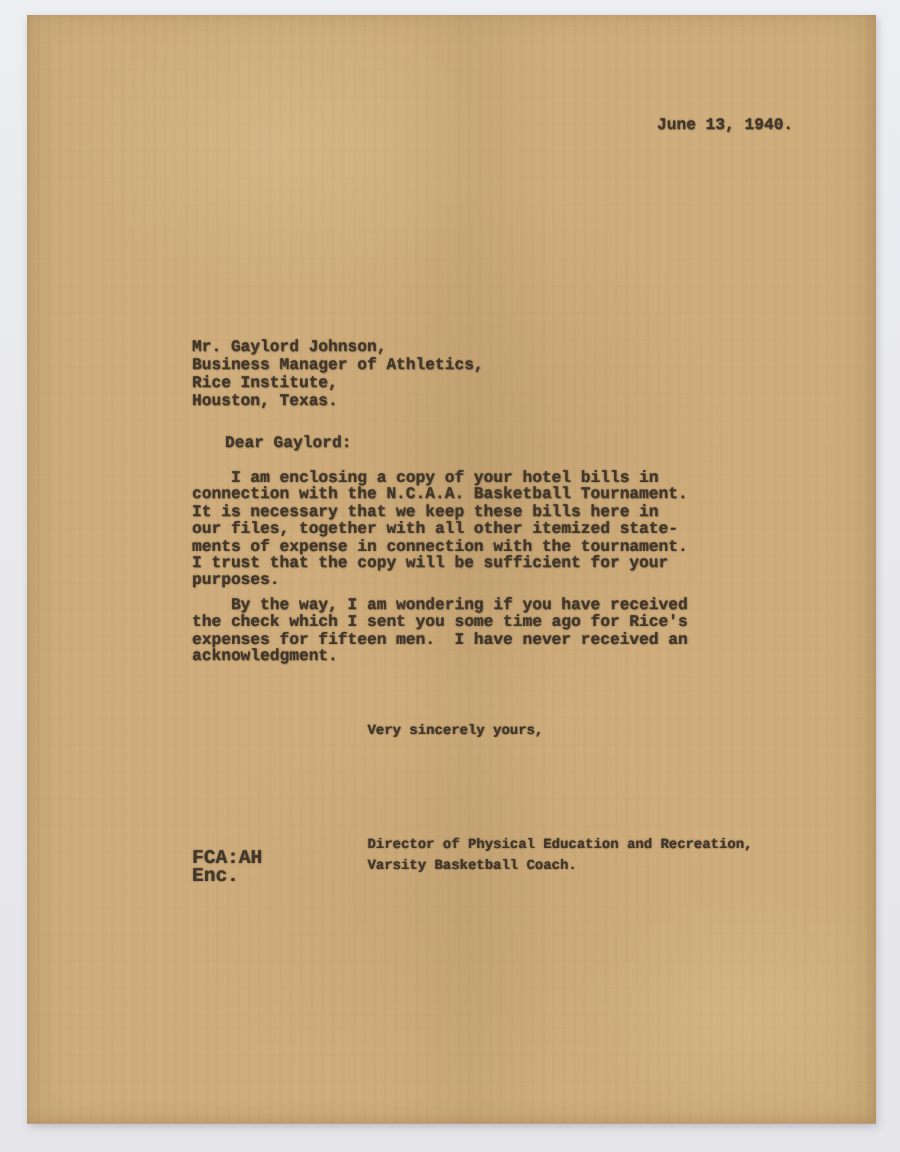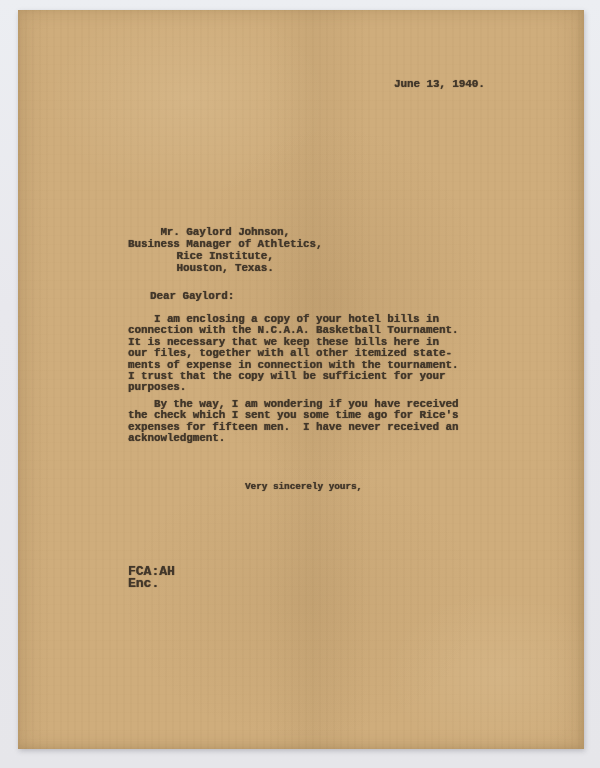--- a/index.html
+++ b/index.html
@@ -43,22 +43,22 @@
     white-space: pre;
     text-shadow: 0 0 1px rgba(66, 55, 42, 0.85), 0.4px 0.4px 0.6px rgba(66, 55, 42, 0.45);
     font-weight: 700;
     letter-spacing: 0;
   }
   .body-size { font-size: 10.8px; line-height: 11.4px; }
   .addr-size { font-size: 10.8px; line-height: 12px; }
   .small-size { font-size: 9.3px; line-height: 14px; }
   .foot-size  { font-size: 13px; line-height: 12.6px; }
 
-  .date-line      { left: 376px; top: 68px; }
-  .recipient      { left: 110px; top: 216px; text-align: center; }
+  .date-line      { left: 420px; top: 68px; }
+  .recipient      { left: 110px; top: 216px; }
   .salutation     { left: 110px; top: 280px; margin-left: 22px; }
   .paragraph-1    { left: 110px; top: 304px; }
   .paragraph-2    { left: 110px; top: 389px; }
   .closing        { left: 227px; top: 470px; text-align: right; }
   .signature      { left: 227px; top: 546px; }
   .ref-initials   { left: 110px; top: 556px; }
   .enclosure      { left: 110px; top: 568px; font-family: Liberation Mono, monospace; }
 </style>
 </head>
 <body>
@@ -83,19 +83,21 @@
 I trust that the copy will be sufficient for your
 purposes.</div>
 
     <div class="typed body-size paragraph-2">    By the way, I am wondering if you have received
 the check which I sent you some time ago for Rice's
 expenses for fifteen men.  I have never received an
 acknowledgment.</div>
 
     <div class="typed small-size closing">Very sincerely yours,</div>
 
+    <div class="typed small-size signature">Director of Physical Education and Recreation,
+Varsity Basketball Coach.</div>
 
     <div class="typed foot-size ref-initials">FCA:AH</div>
 
     <div class="typed foot-size enclosure">Enc.</div>
 
   </div>
 </div>
 
 </body></html>

